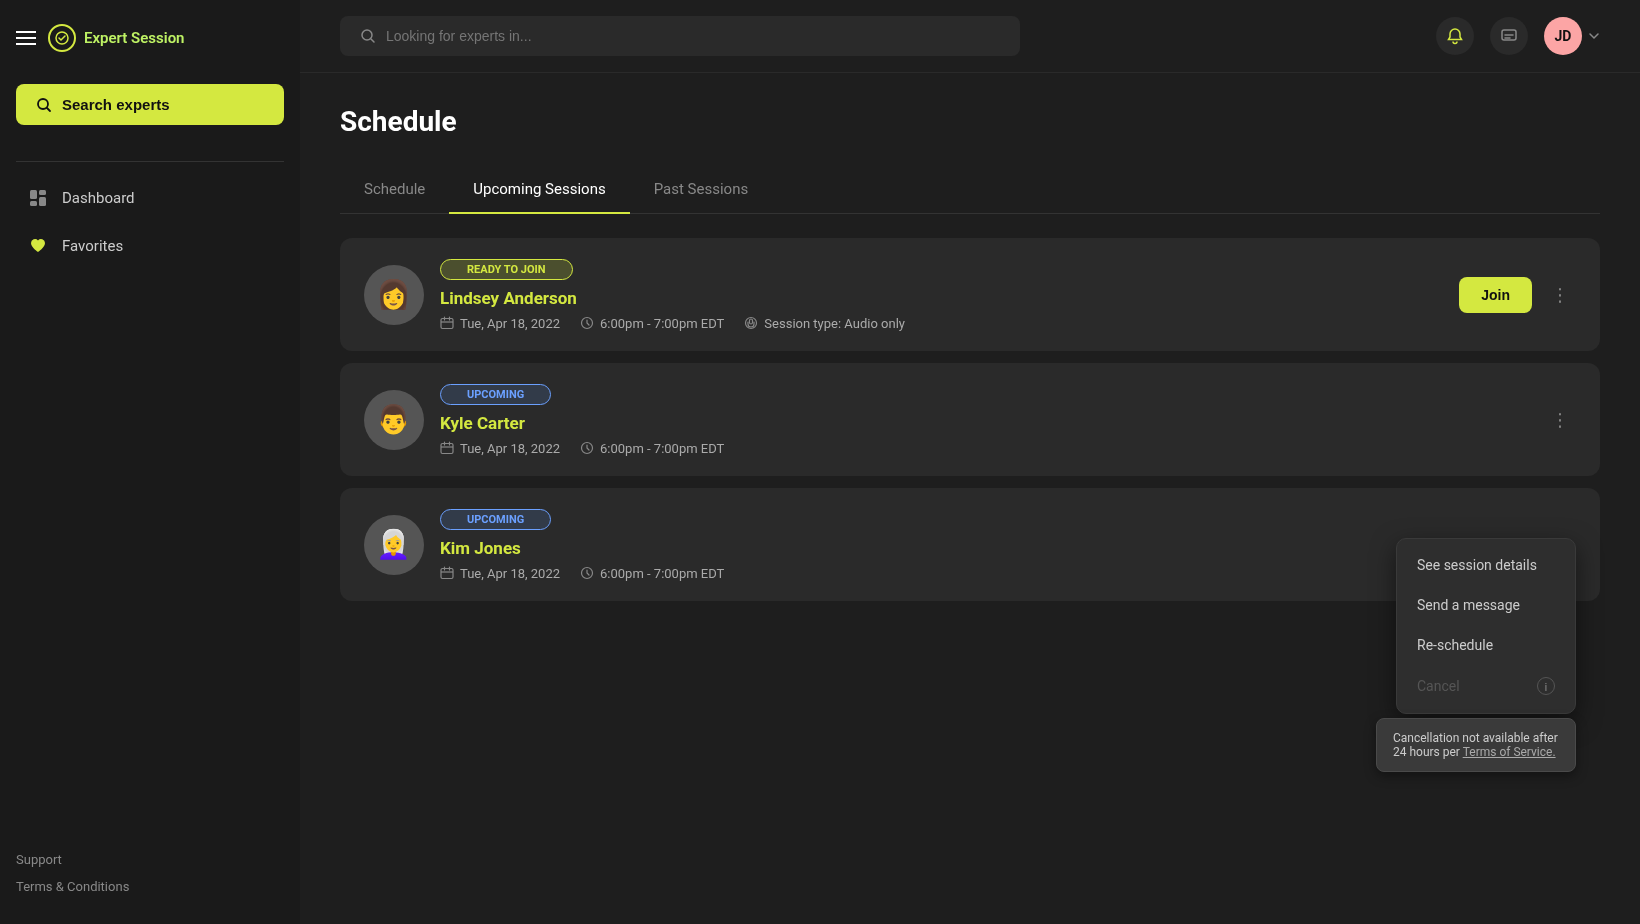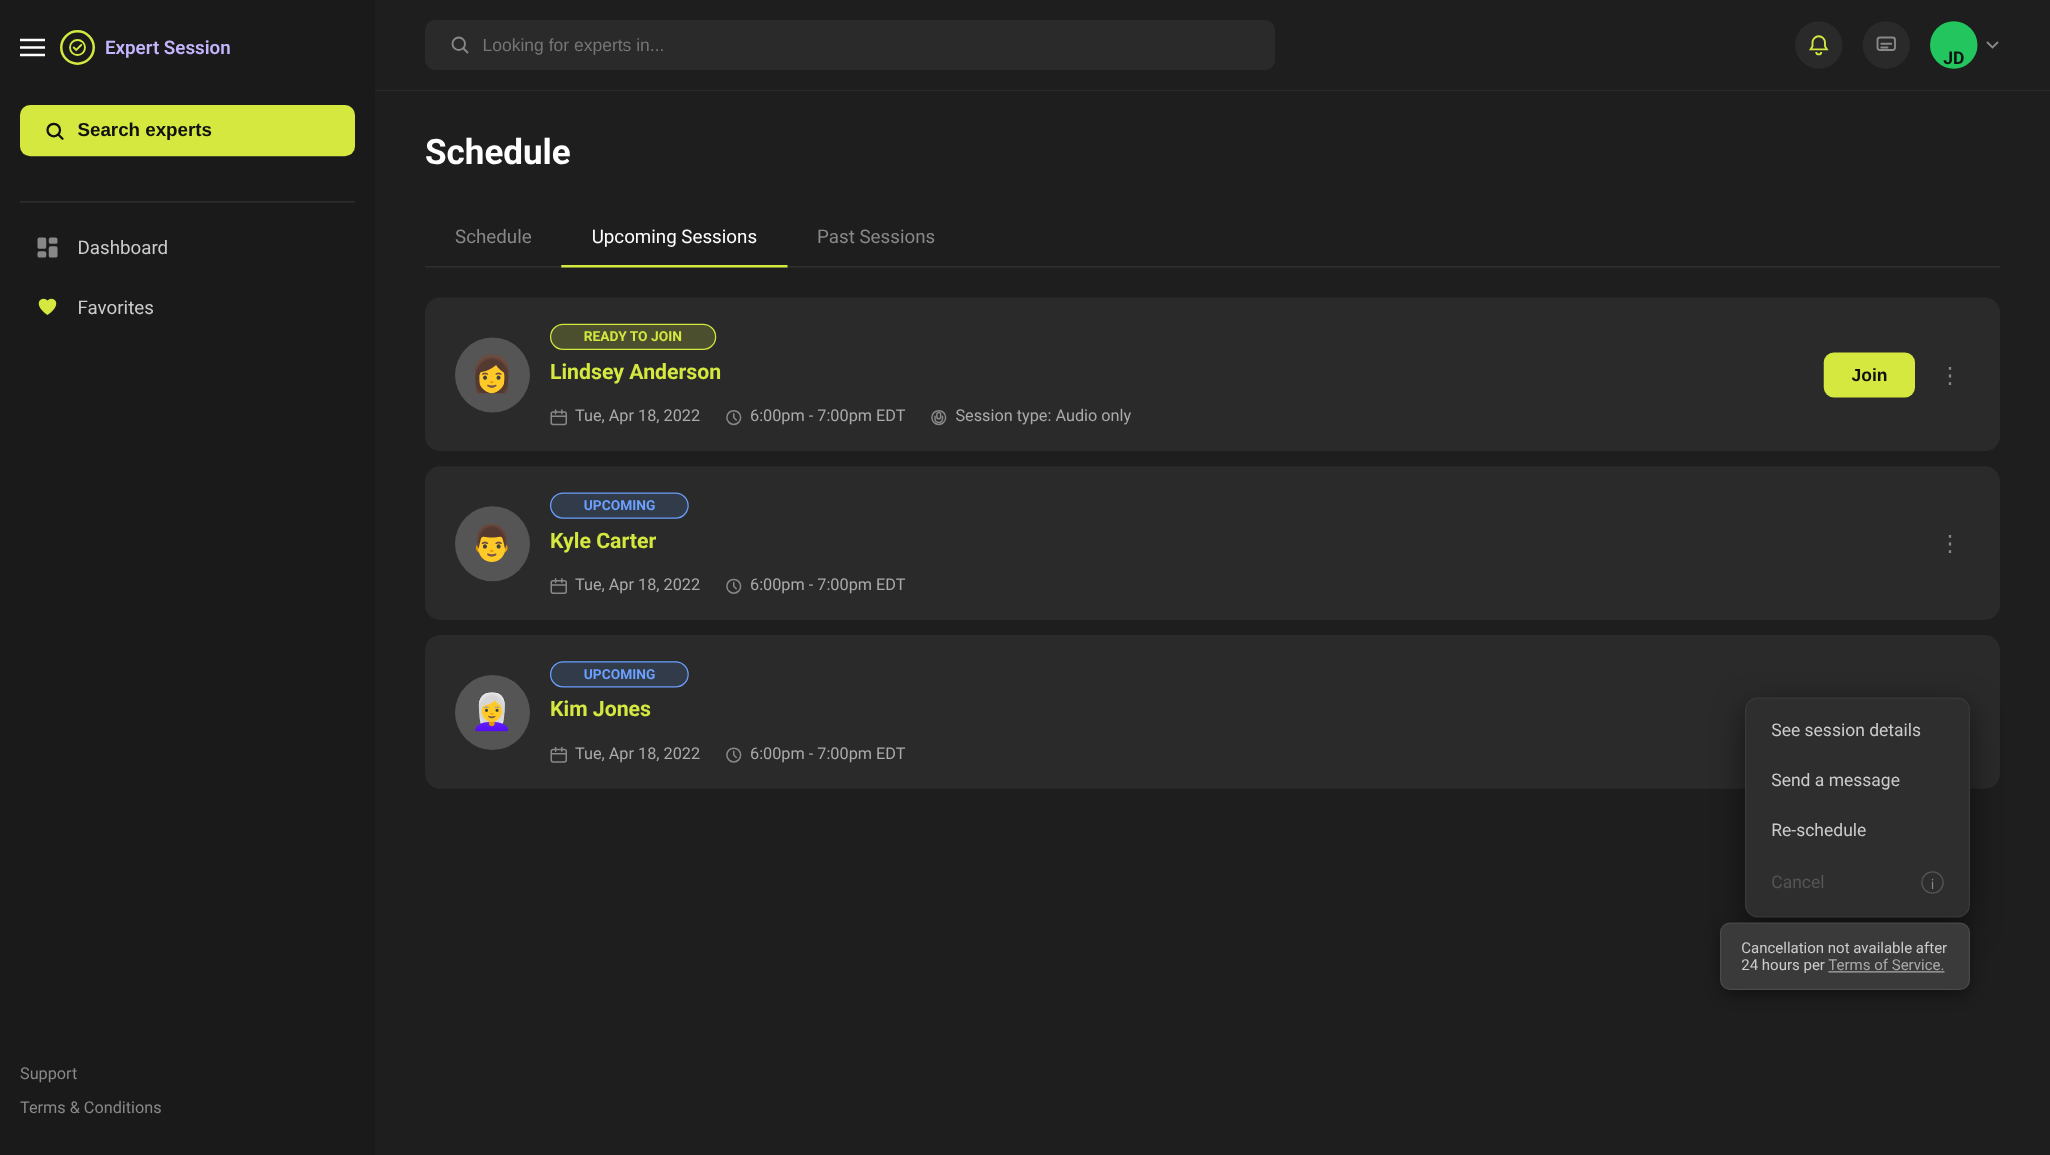--- a/index.html
+++ b/index.html
@@ -59,21 +59,21 @@
       align-items: center;
       justify-content: center;
     }
     .logo-circle svg {
       width: 16px;
       height: 16px;
     }
     .logo-text {
       font-size: 15px;
       font-weight: 600;
-      color: #c4b5fd;
+      color: #bef264;
     }
     .search-experts-btn {
       background: #d4e840;
       color: #111111;
       border: none;
       border-radius: 8px;
       padding: 12px 20px;
       font-size: 15px;
       font-weight: 600;
       display: flex;
@@ -183,24 +183,24 @@
     }
     .user-avatar-btn {
       display: flex;
       align-items: center;
       gap: 6px;
       cursor: pointer;
     }
     .user-avatar {
       width: 38px;
       height: 38px;
-      background: #22c55e;
+      background: #fca5a5;
       border-radius: 50%;
       display: flex;
-      align-items: flex-end;
+      align-items: center;
       justify-content: center;
       font-size: 14px;
       font-weight: 700;
       color: #111111;
     }
     
     .page-content {
       flex: 1;
       padding: 32px 40px;
       overflow-y: auto;
@@ -272,23 +272,21 @@
     }
     .session-meta {
       display: flex;
       align-items: center;
       gap: 20px;
       font-size: 13px;
       color: #aaaaaa;
     }
     .session-meta-item {
       display: flex;
-      align-items: center;
       gap: 6px;
-      margin-top: 10px;
     }
     .session-actions {
       display: flex;
       align-items: center;
       gap: 12px;
       flex-shrink: 0;
     }
     .join-btn {
       background: #d4e840;
       color: #111111;

